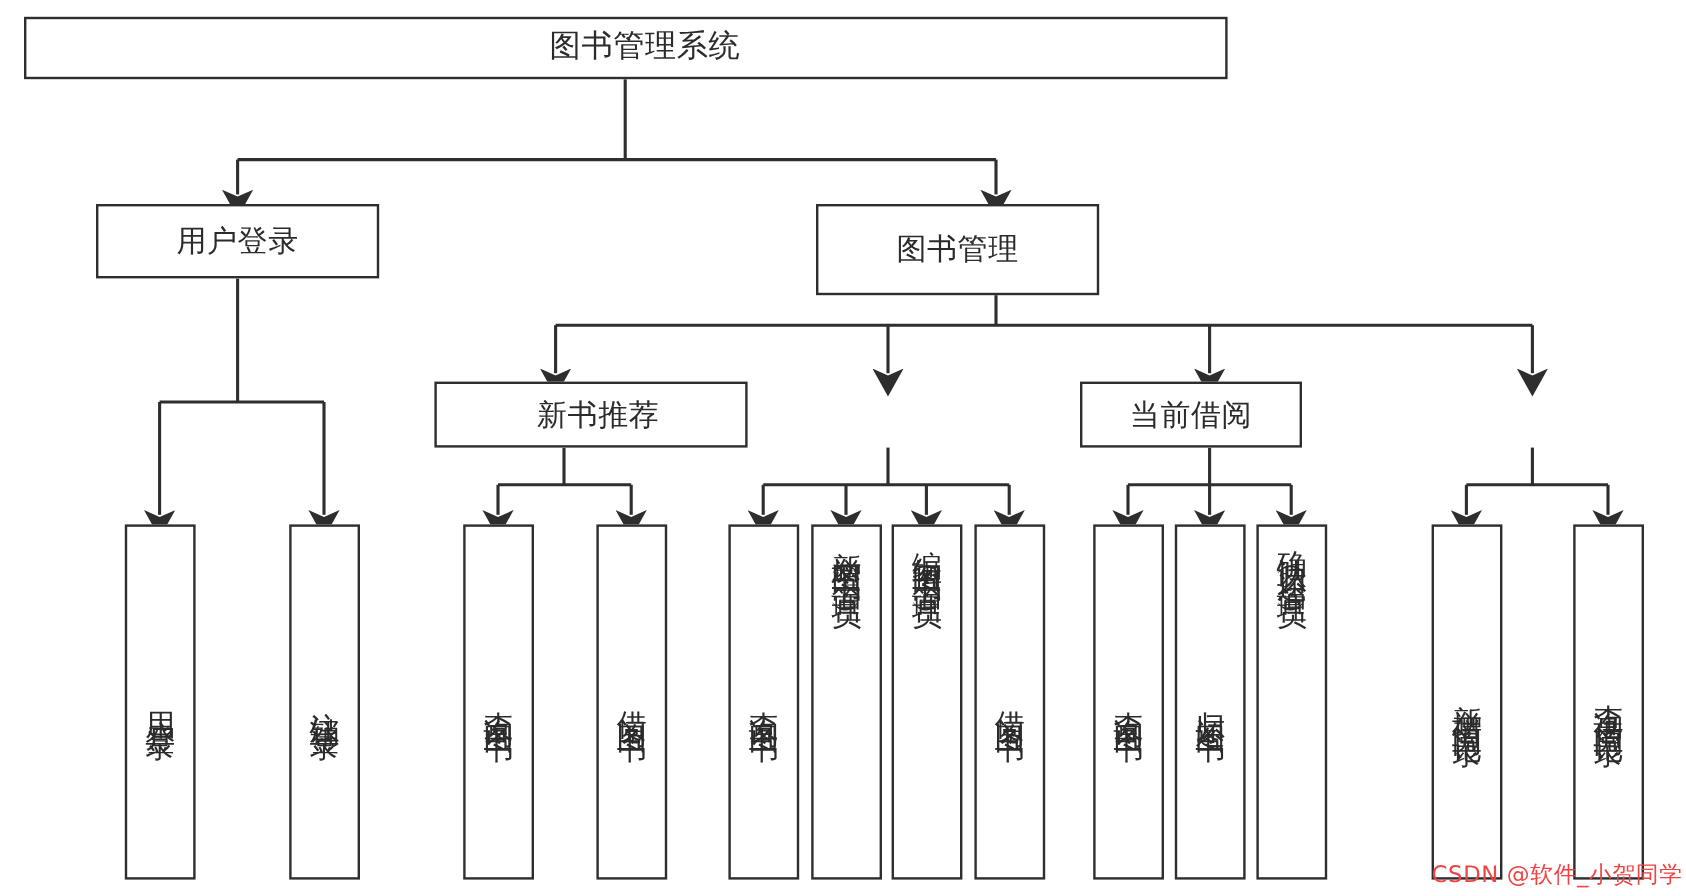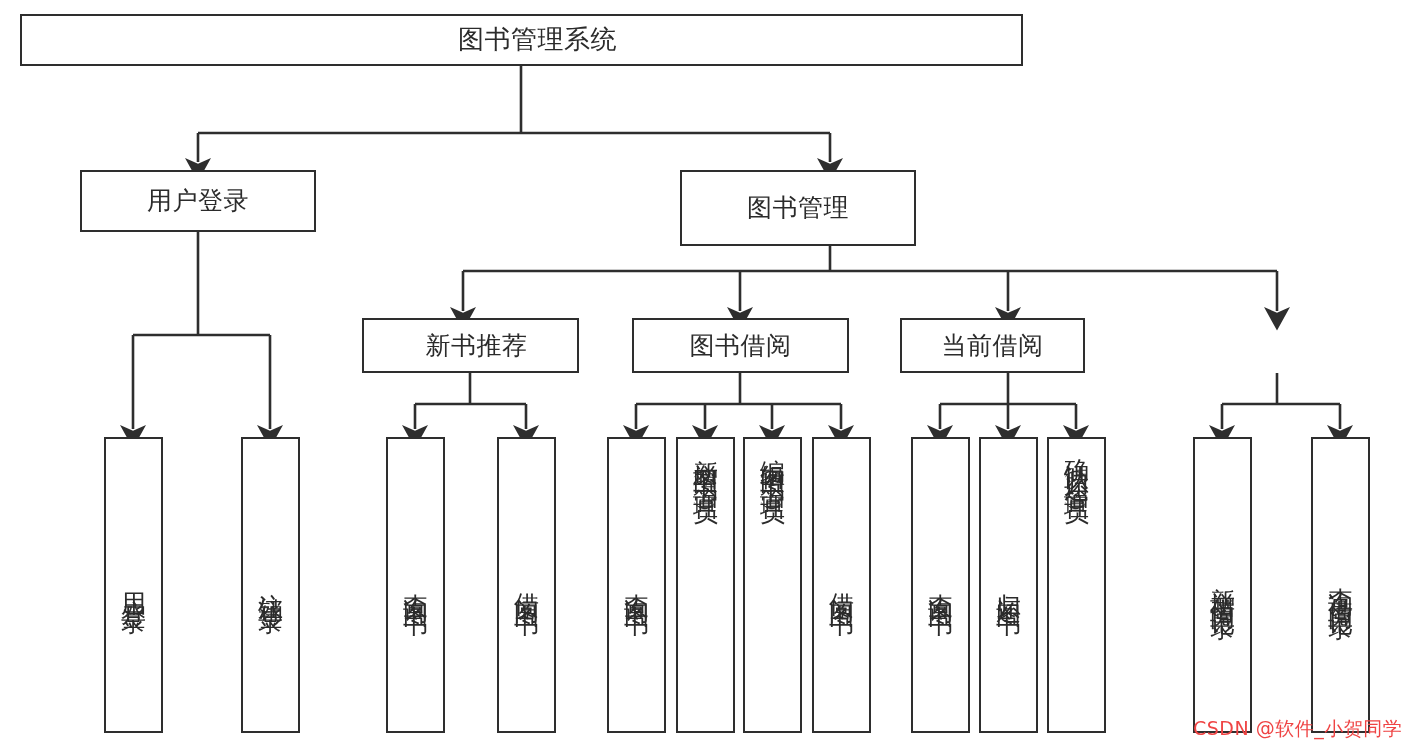--- a/index.html
+++ b/index.html
@@ -137,25 +137,22 @@
     <span class="label">图书管理系统</span>
   </div>
 
   <div class="node horiz" style="left:80px; top:170px; width:236px; height:62px;">
     <span class="label">用户登录</span>
   </div>
   <div class="node horiz" style="left:680px; top:170px; width:236px; height:76px;">
     <span class="label">图书管理</span>
   </div>
 
-  <div class="node horiz" style="left:362px; top:318px; width:217px; height:55px;padding-left:12px;">
+  <div class="node horiz" style="left:362px; top:318px; width:261px; height:55px;padding-left:12px;">
     <span class="label">新书推荐</span>
-  </div>
-  <div class="node horiz" style="left:632px; top:318px; width:217px; height:55px;">
-    <span class="label">图书借阅</span>
   </div>
   <div class="node horiz" style="left:900px; top:318px; width:185px; height:55px;">
     <span class="label">当前借阅</span>
   </div>
 
   <div class="node vert center" style="left:104px; top:437px; width:59px; height:296px;">
     <span class="label">用户登录</span>
   </div>
   <div class="node vert center" style="left:241px; top:437px; width:59px; height:296px;">
     <span class="label">注销登录</span>

